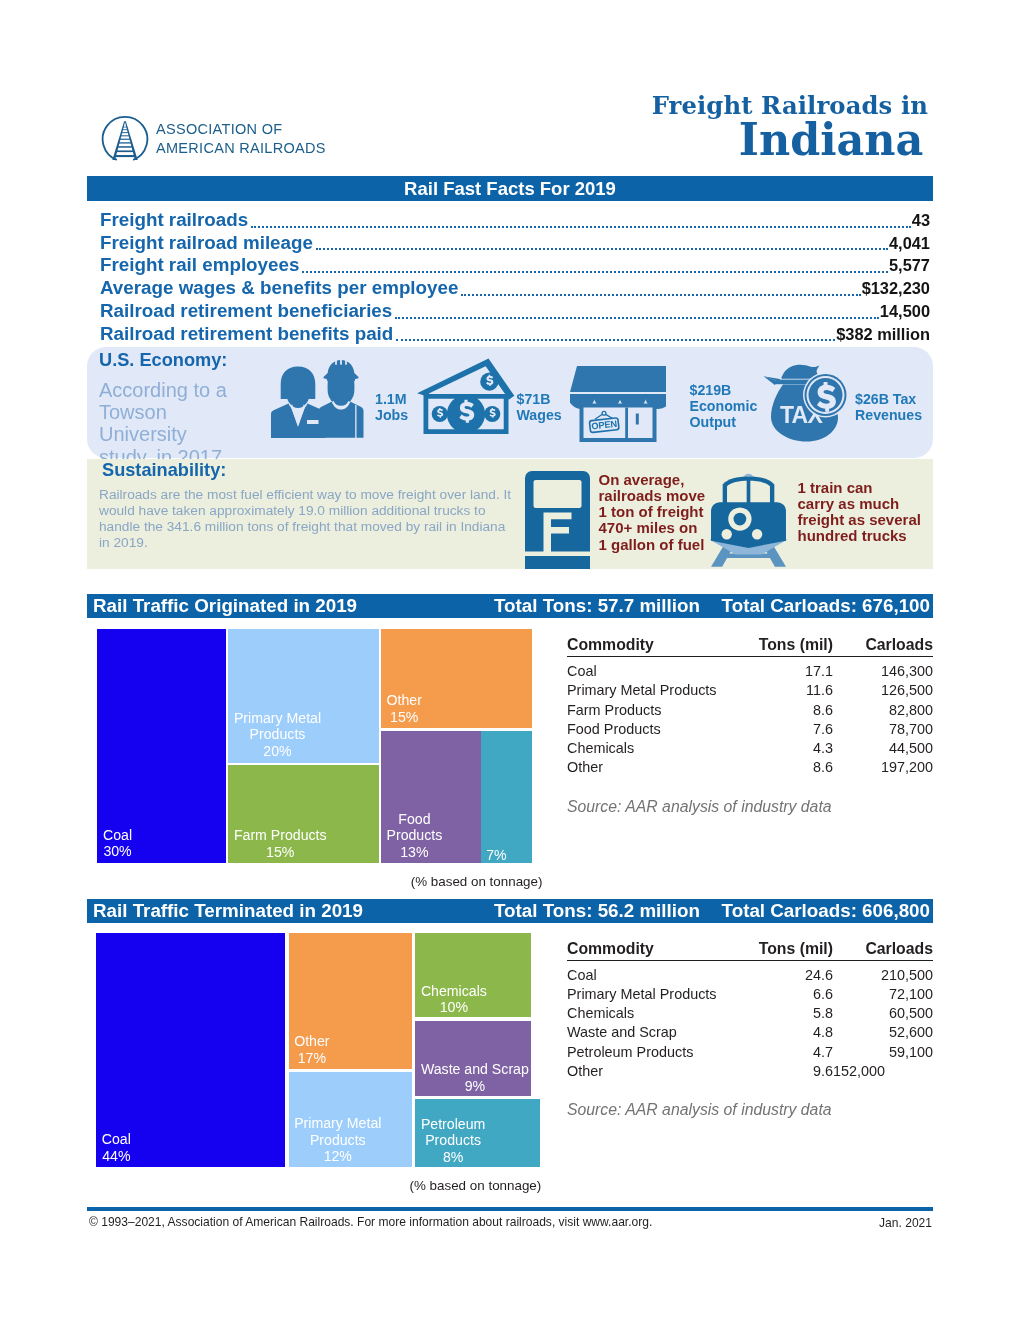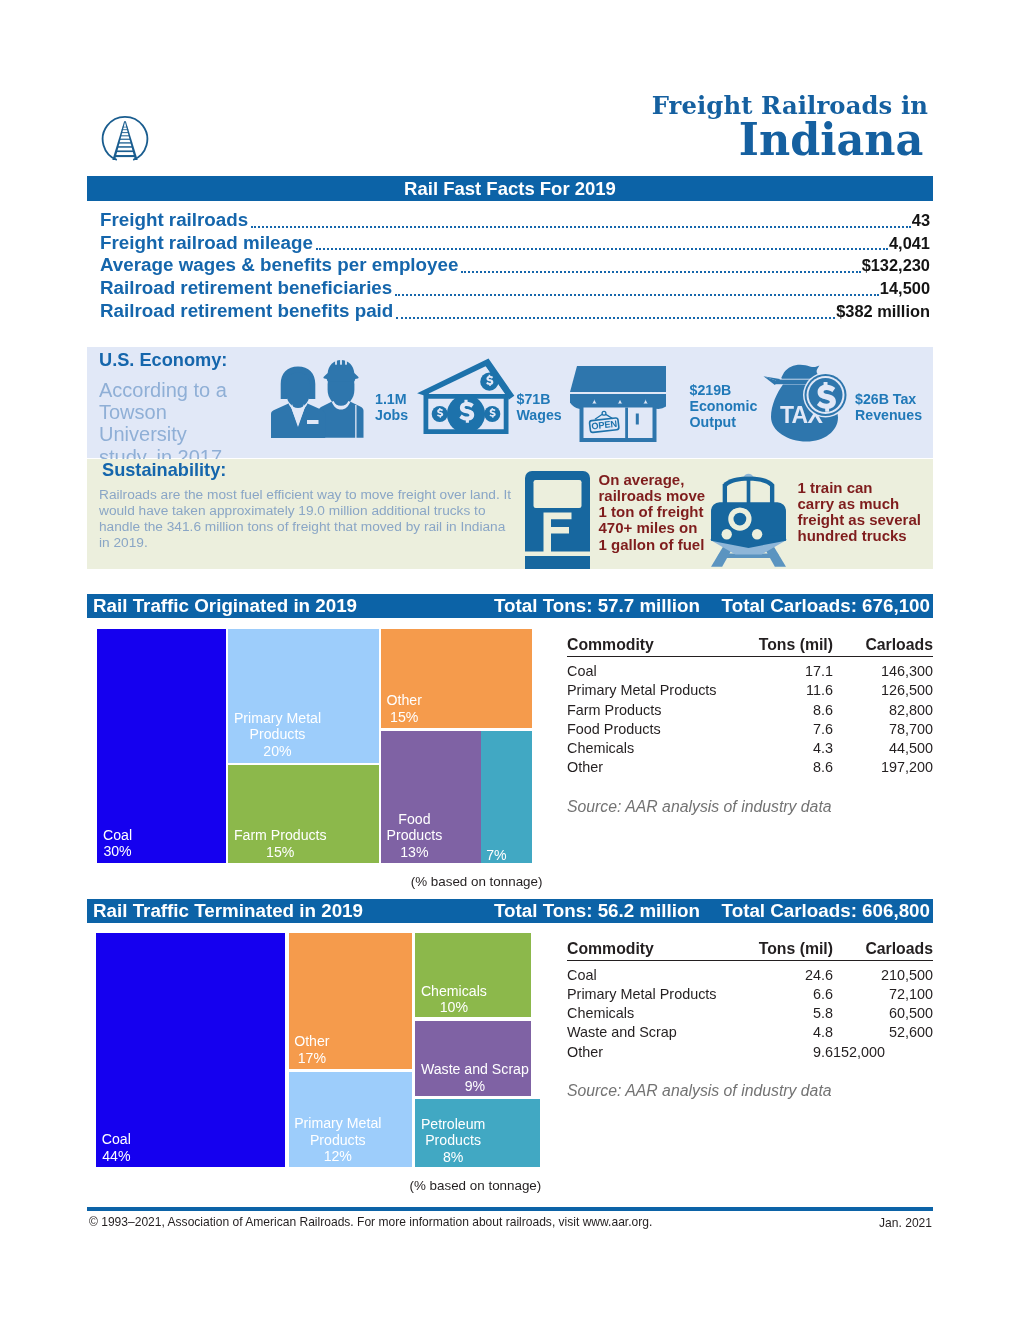--- a/index.html
+++ b/index.html
@@ -31,21 +31,21 @@
           padding:0 3px 0 13px;box-sizing:border-box;}
   .ff-label{color:#1566ac;font-weight:700;font-size:18.8px;white-space:nowrap;
             line-height:22.7px;flex:0 0 auto;}
   .ff-dots{flex:1 1 auto;margin:0 1px 0 3px;align-self:flex-end;
            border-bottom:2.6px dotted #1566ac;height:0;position:relative;top:-4px;}
   .ff-val{color:#141414;font-weight:700;font-size:16.4px;white-space:nowrap;
           line-height:22.7px;flex:0 0 auto;}
 
   
   .panel{position:absolute;left:87px;width:846px;box-sizing:border-box;}
-  .panel-eco{background:#e1e8f7;}
+  .panel-eco{background:#e1e8f7;border-radius:19px;}
   .panel-sus{background:#ecefdd;}
   .panel-title{color:#1566ac;font-weight:700;font-size:18.2px;}
   .panel-body{color:#8fafd6;font-size:20px;line-height:1.11;}
   .sus-body{color:#8aa6c6;font-size:13.7px;line-height:1.16;letter-spacing:0px;}
 
   .icolab{color:#2179b8;font-weight:700;font-size:14.2px;line-height:1.11;}
   .icolab.sus{font-size:15px;line-height:1.078;color:#7f1d1d;}
 
   
   .tm{position:absolute;}
@@ -90,20 +90,24 @@
         <rect x="43.2" y="31.8" width="13.6" height="1.7"></rect>
         <rect x="41.8" y="37.8" width="16.4" height="1.9"></rect>
         <rect x="40.2" y="44.3" width="19.6" height="2.1"></rect>
         <rect x="38.5" y="51.3" width="23.0" height="2.4"></rect>
         <rect x="36.6" y="58.8" width="26.8" height="2.7"></rect>
         <rect x="34.4" y="67.0" width="31.2" height="3.1"></rect>
         <rect x="32.0" y="75.8" width="36.0" height="3.5"></rect>
         <rect x="29.3" y="85.4" width="41.4" height="4.3"></rect>
       </g>
     </svg>
+    <div class="logo-text">
+      <div>ASSOCIATION OF</div>
+      <div>AMERICAN RAILROADS</div>
+    </div>
   </div>
 
   <div class="hdr">
     <div class="l1">Freight Railroads in</div>
     <div class="l2">Indiana</div>
   </div>
 
   <div class="bluebar" style="top:176px;height:25px;font-size:18.5px;">
     <div class="t" style="left:0;right:0;text-align:center;">Rail Fast Facts For 2019</div>
   </div>
@@ -111,20 +115,25 @@
   <div class="ff" id="ff-list" style="top:209px;">
       <div class="ff-row">
         <div class="ff-label">Freight railroads</div>
         <div class="ff-dots"></div>
         <div class="ff-val">43</div>
       </div>
       <div class="ff-row">
         <div class="ff-label">Freight railroad mileage</div>
         <div class="ff-dots"></div>
         <div class="ff-val">4,041</div>
+      </div>
+      <div class="ff-row">
+        <div class="ff-label">Freight rail employees</div>
+        <div class="ff-dots"></div>
+        <div class="ff-val">5,577</div>
       </div>
       <div class="ff-row">
         <div class="ff-label">Average wages &amp; benefits per employee</div>
         <div class="ff-dots"></div>
         <div class="ff-val">$132,230</div>
       </div>
       <div class="ff-row">
         <div class="ff-label">Railroad retirement beneficiaries</div>
         <div class="ff-dots"></div>
         <div class="ff-val">14,500</div>
@@ -488,20 +497,25 @@
               <td style="text-align:left;">Chemicals</td>
               <td style="text-align:right;">5.8</td>
               <td style="text-align:right;">60,500</td>
             </tr>
             <tr>
               <td style="text-align:left;">Waste and Scrap</td>
               <td style="text-align:right;">4.8</td>
               <td style="text-align:right;">52,600</td>
             </tr>
             <tr>
+              <td style="text-align:left;">Petroleum Products</td>
+              <td style="text-align:right;">4.7</td>
+              <td style="text-align:right;">59,100</td>
+            </tr>
+            <tr>
               <td style="text-align:left;">Other</td>
               <td style="text-align:right;">9.6</td>
               <td style="text-align:left;">152,000</td>
             </tr>
           </tbody>
         </table>
         <div class="src" style="margin-top:20px;">Source:  AAR analysis of industry data</div>
       </div>
     </div>
 

